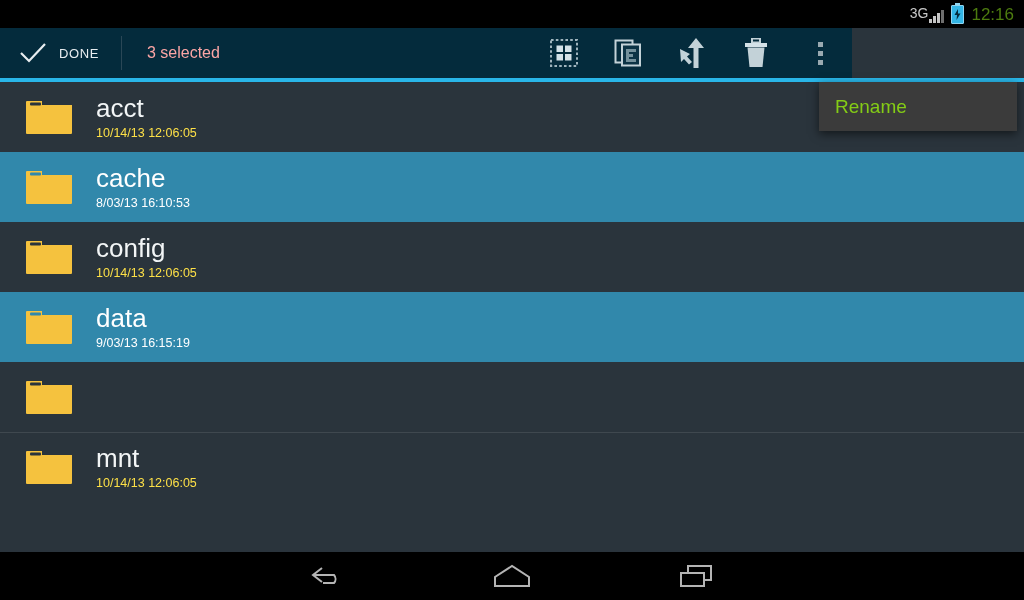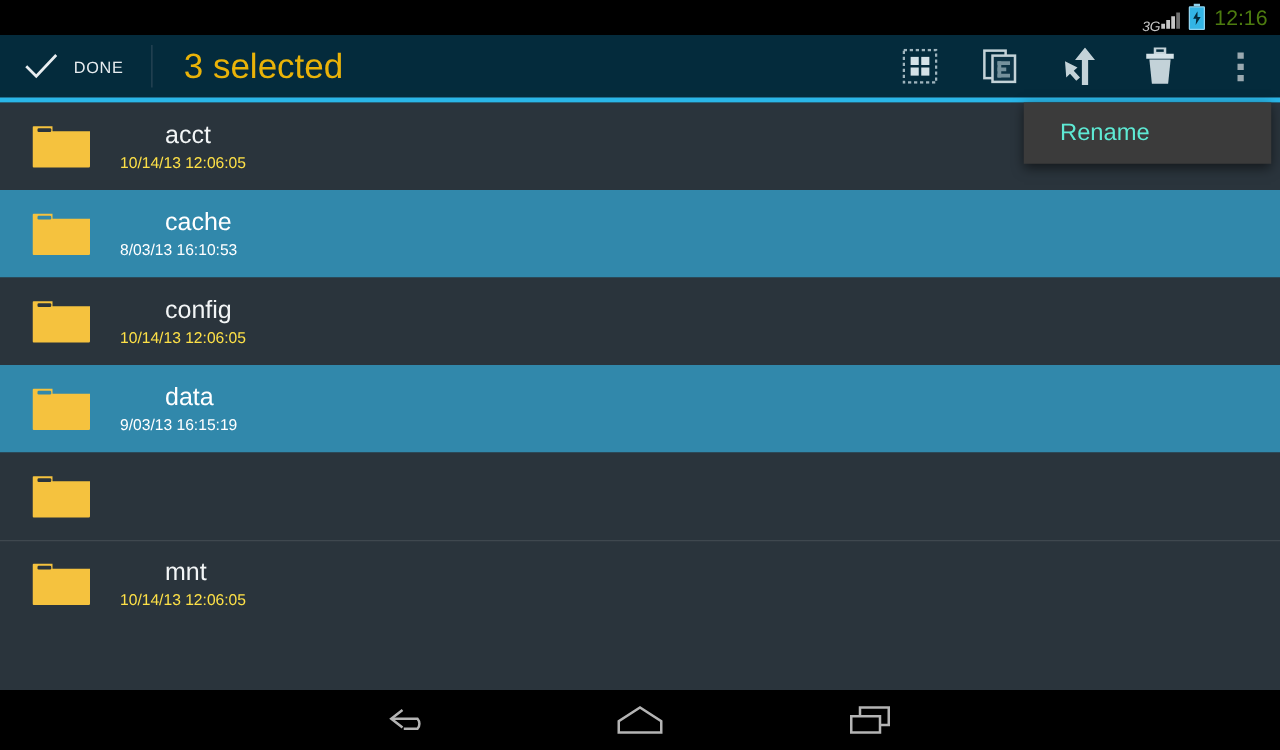--- a/index.html
+++ b/index.html
@@ -40,27 +40,26 @@
     align-items: center;
     gap: 7px;
   }
   .signal-wrap {
     display: flex;
     align-items: flex-end;
     height: 18px;
     position: relative;
   }
   .net-label {
-    font-size: 11px;
+    font-size: 14px;
     color: #c8c8c8;
     line-height: 1;
     margin-right: 1px;
     align-self: flex-start;
-    margin-top: 12px;
-    font-style: italic;
+    margin-top: 1px;
   }
   .signal-bars {
     display: flex;
     align-items: flex-end;
     gap: 1px;
     height: 13px;
   }
   .signal-bars i {
     display: block;
     width: 3px;
@@ -94,21 +93,21 @@
     font-size: 17px;
     color: #4d7c0f;
     line-height: 1;
     letter-spacing: 0px;
   }
 
   
   .action-bar {
     position: absolute;
     left: 0; top: 28px;
-    width: 1024px;
+    width: 852px;
     height: 50px;
     background: #042b3c;
     display: flex;
     align-items: center;
     box-sizing: border-box;
   }
   .accent-line {
     position: absolute;
     left: 0; top: 78px;
     width: 1024px;
@@ -128,22 +127,22 @@
     color: #e8edf0;
     letter-spacing: 0.6px;
   }
   .bar-divider {
     width: 1px;
     height: 34px;
     background: #2a4756;
     margin-left: 22px;
   }
   .selected-count {
-    font-size: 28px;
-    color: #eab308;
+    font-size: 16px;
+    color: #fca5a5;
     margin-left: 25px;
   }
   .bar-spacer { flex: 1; }
   .bar-actions {
     display: flex;
     align-items: center;
     height: 100%;
   }
   .bar-btn {
     width: 64px;
@@ -196,24 +195,23 @@
     margin-right: 22px;
     flex: none;
   }
   .row-text {
     display: flex;
     flex-direction: column;
     justify-content: center;
     gap: 6px;
   }
   .row-name {
-    font-size: 20px;
+    font-size: 26px;
     color: #f2f5f6;
     line-height: 1;
-    margin-left: 36px;
   }
   .row-date {
     font-size: 12.5px;
     color: #fde047;
     line-height: 1;
   }
   .row.selected .row-name,
   .row.selected .row-date { color: #ffffff; }
 
   
@@ -225,24 +223,24 @@
     background: #3b3b3b;
     box-shadow: 0 3px 9px rgba(0,0,0,0.55);
     z-index: 20;
     padding: 0;
     box-sizing: border-box;
   }
   .menu-item {
     height: 49px;
     display: flex;
     align-items: center;
-    padding-left: 29px;
+    padding-left: 16px;
     box-sizing: border-box;
     font-size: 19px;
-    color: #5eead4;
+    color: #84cc16;
     position: relative;
   }
   .menu-item + .menu-item::before {
     content: "";
     position: absolute;
     left: 0; top: 0;
     width: 100%;
     height: 1px;
     background: #4a4a4a;
   }

